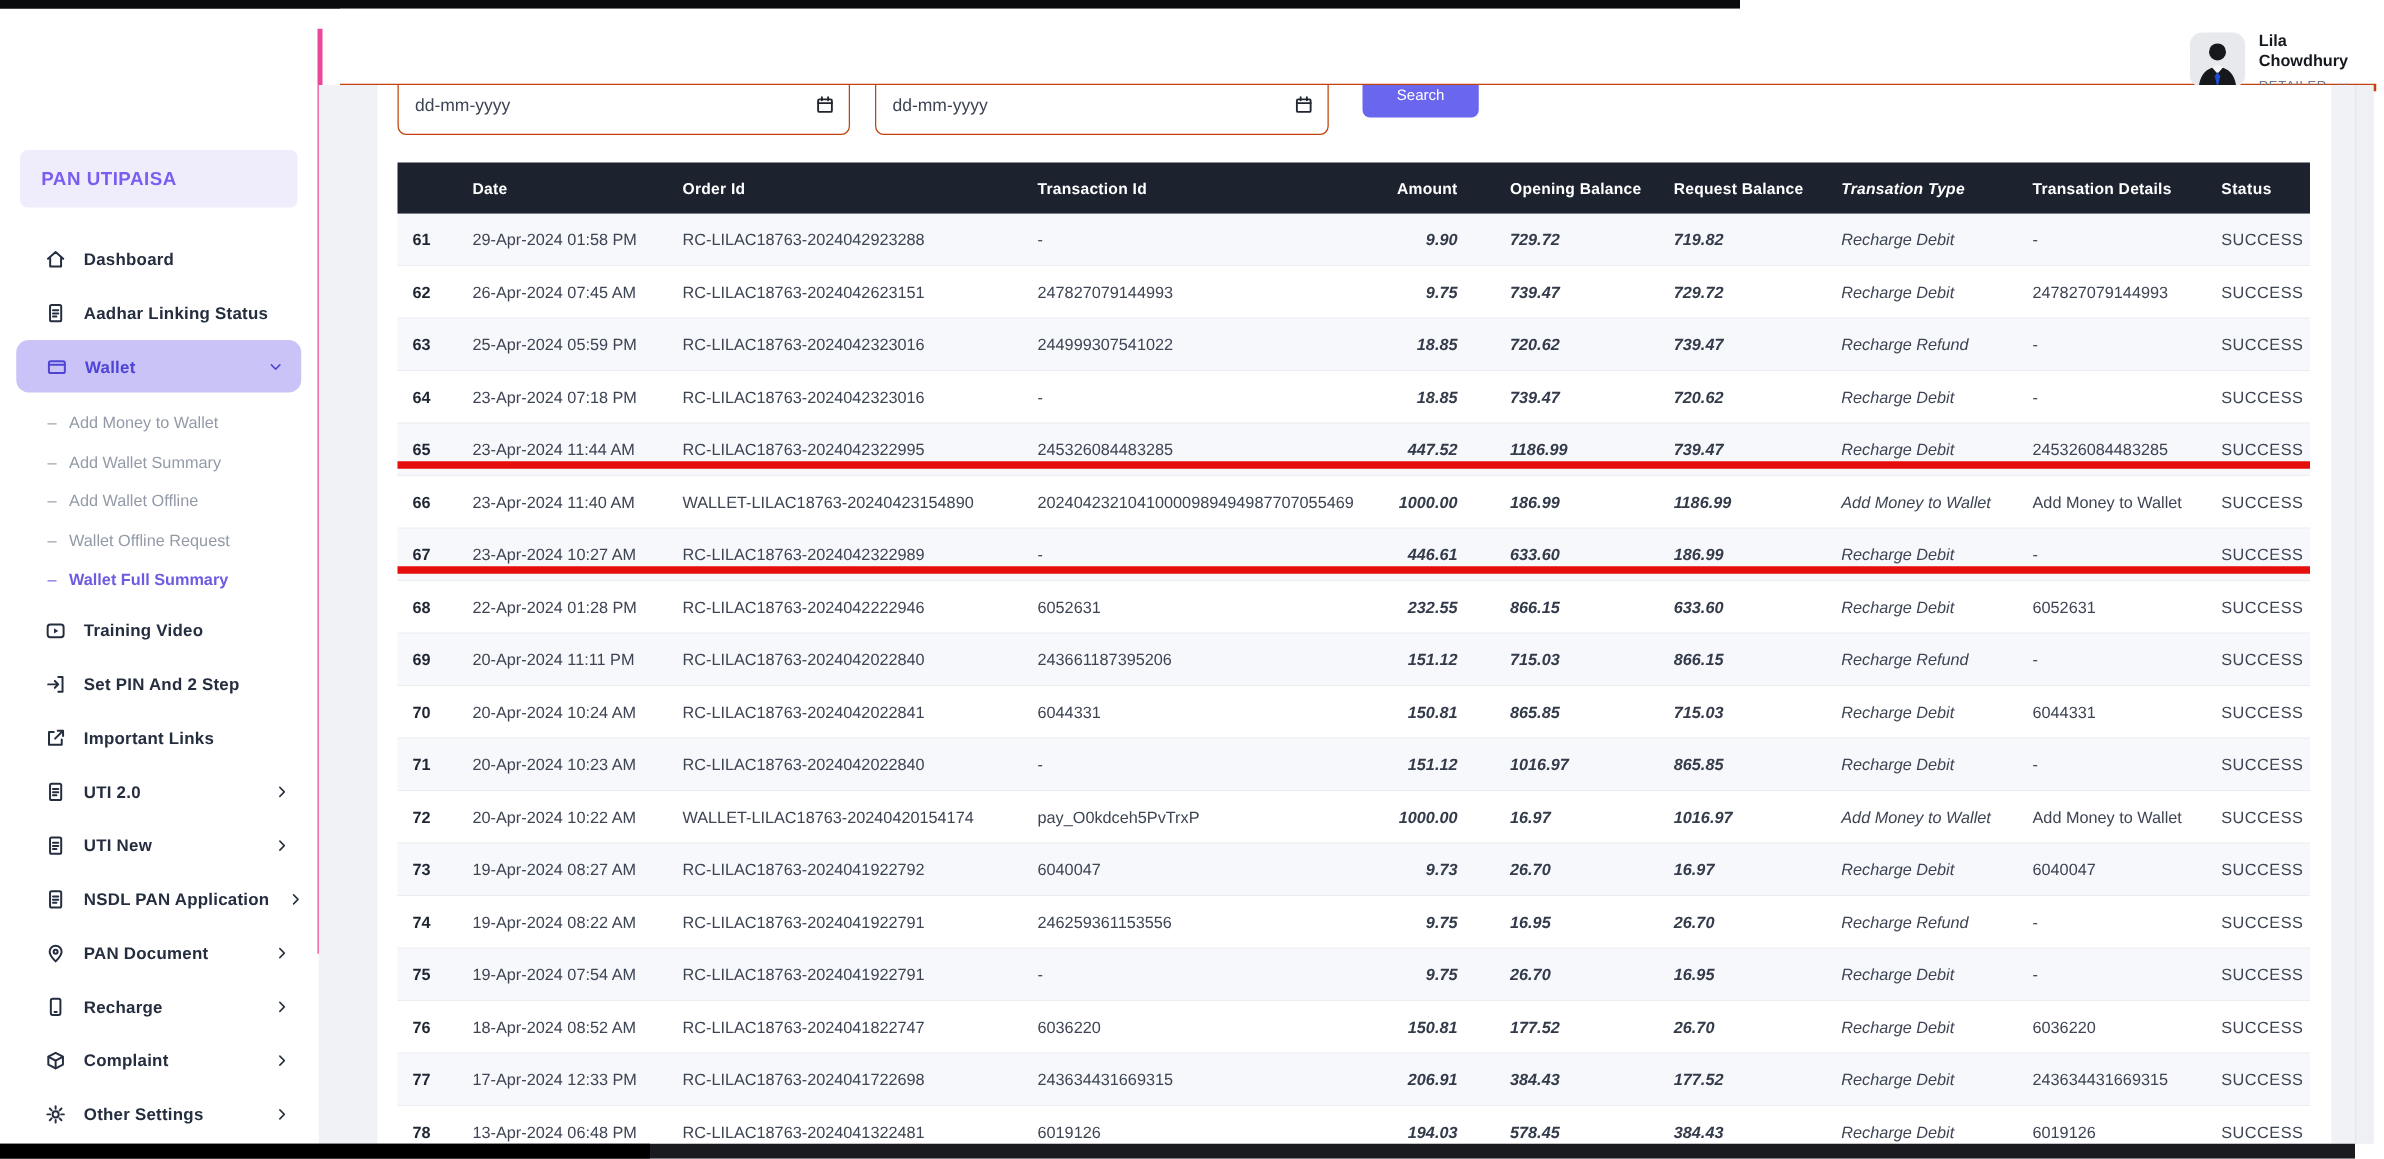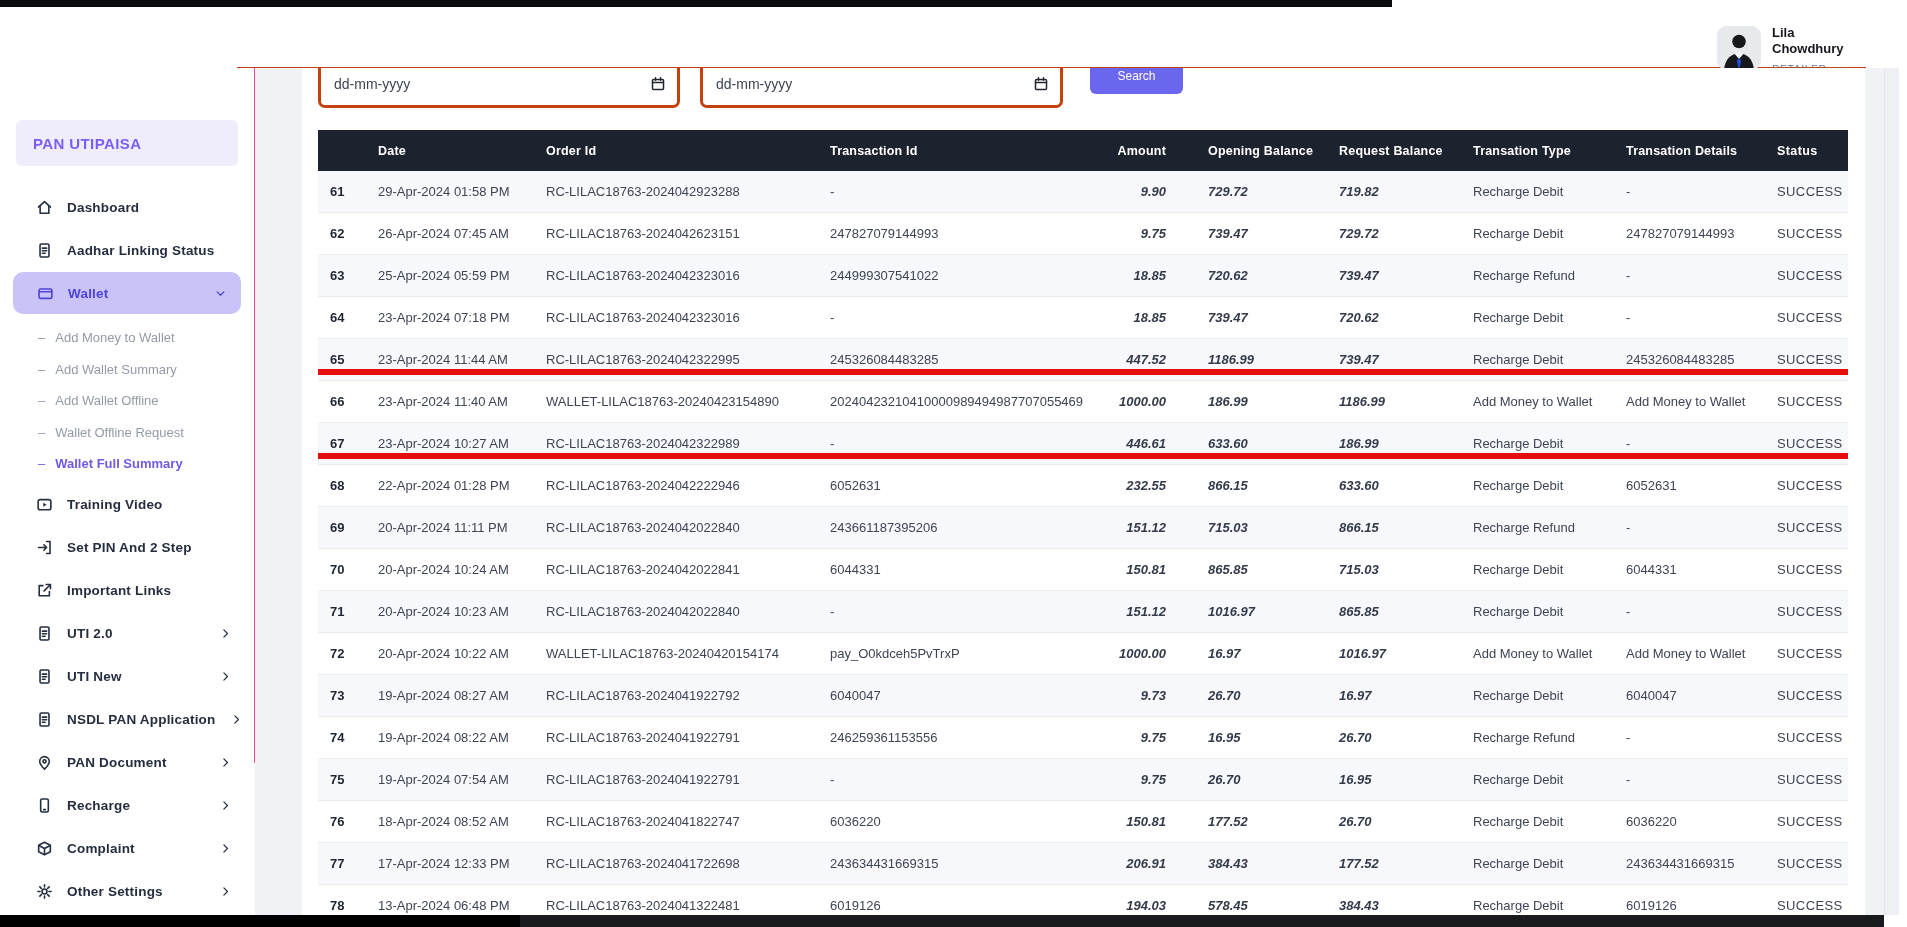--- a/index.html
+++ b/index.html
@@ -30,35 +30,35 @@
   .icn svg{width:17px;height:17px;display:block;}
   .chev{margin-left:auto;width:13px;height:13px;}
   .chev svg{width:13px;height:13px;}
   .sub-item{height:31.5px;display:flex;align-items:center;gap:10px;padding-left:38px;color:#939aa7;
     font-size:13px;font-weight:500;cursor:pointer;white-space:nowrap;}
   .sub-item.first{margin-top:8px;}
   .sub-item .dash{font-weight:400;}
   .sub-item.active{color:#6d5ce0;font-weight:600;}
 
   
-  .main-header{position:absolute;left:237px;top:7px;width:1629px;height:60px;background:#fff;border-bottom:1px solid #c2410c;}
+  .main-header{position:absolute;left:272px;top:7px;width:1629px;height:60px;background:#fff;border-bottom:6px solid #c2410c;}
   .user-block{position:absolute;left:1480px;top:18px;display:flex;gap:11px;cursor:pointer;}
   .avatar{width:44px;height:44px;border-radius:10px;background:#e7e9ed;overflow:hidden;margin-top:1px;flex:0 0 auto;}
   .avatar svg{display:block;}
   .user-meta{display:flex;flex-direction:column;}
   .user-name{font-size:13px;font-weight:700;color:#15181e;line-height:16px;}
   .user-role{font-size:10.5px;color:#6f7682;letter-spacing:.5px;line-height:12px;margin-top:3px;display:flex;align-items:center;gap:4px;}
   .user-role .chev-sm svg{width:9px;height:9px;}
   .user-id{font-size:10.5px;color:#6f7682;letter-spacing:.5px;line-height:12px;margin-top:1px;}
 
   
   .main-content{position:absolute;left:255px;top:68px;width:1629px;height:847px;background:#f1f2f6;overflow:hidden;}
   .card{position:absolute;left:47px;top:0;width:1563px;height:847px;background:#fff;}
 
-  .date-field{position:absolute;top:-8px;height:48px;background:#fff;border:3px solid #c2410c;border-radius:7px;box-sizing:border-box;}
+  .date-field{position:absolute;top:-8px;height:48px;background:#fff;border:1px solid #c2410c;border-radius:7px;box-sizing:border-box;}
   .date-field input{position:absolute;inset:0;border:none;outline:none;background:transparent;
     font-family:inherit;font-size:14px;color:#3d4453;padding:0 42px 0 13px;}
   .date-field input::placeholder{color:#3d4453;opacity:1;}
   .df-1{left:63px;width:362px;}
   .df-2{left:445px;width:363px;}
   .cal-icon{position:absolute;right:11px;top:50%;margin-top:-8px;width:16px;height:16px;cursor:pointer;}
   .cal-icon svg{width:16px;height:16px;}
   .search-btn{position:absolute;left:835px;top:-8px;width:93px;height:34px;background:#6a66ee;border:none;border-radius:6px;
     color:#fff;font-family:inherit;font-size:12px;display:flex;align-items:center;justify-content:center;
     padding-bottom:4px;box-sizing:border-box;cursor:pointer;}
@@ -72,21 +72,21 @@
   .trow.odd{background:#f7f8fb;}
   .trow.even{background:#ffffff;}
   .trow span,.thead span{white-space:nowrap;overflow:visible;box-sizing:border-box;flex:0 0 auto;}
   .c-num{width:48px;}
   .c-date{width:168px;}
   .c-order{width:284px;}
   .c-txn{width:268px;}
   .c-amt{width:88px;padding-right:20px;text-align:right;}
   .c-open{width:132px;padding-left:22px;}
   .c-close{width:134px;padding-left:21px;}
-  .c-type{width:152px;padding-left:21px;}
+  .c-type{width:152px;padding-left:21px;font-style:italic;}
   .c-det{width:152px;padding-left:22px;}
   .c-status{flex:1 1 auto;padding-left:21px;letter-spacing:.4px;}
   .trow .c-num{font-weight:700;color:#1f2633;}
   .trow .c-amt,.trow .c-open,.trow .c-close{font-weight:600;color:#333b4a;font-style:italic;}
   .trow .c-date,.trow .c-order,.trow .c-txn,.trow .c-type,.trow .c-det,.trow .c-status{font-weight:500;}
   .redline{position:absolute;left:0;right:0;bottom:5px;height:6px;background:#e60d0d;z-index:5;}
 </style>
 </head>
 <body>
 

